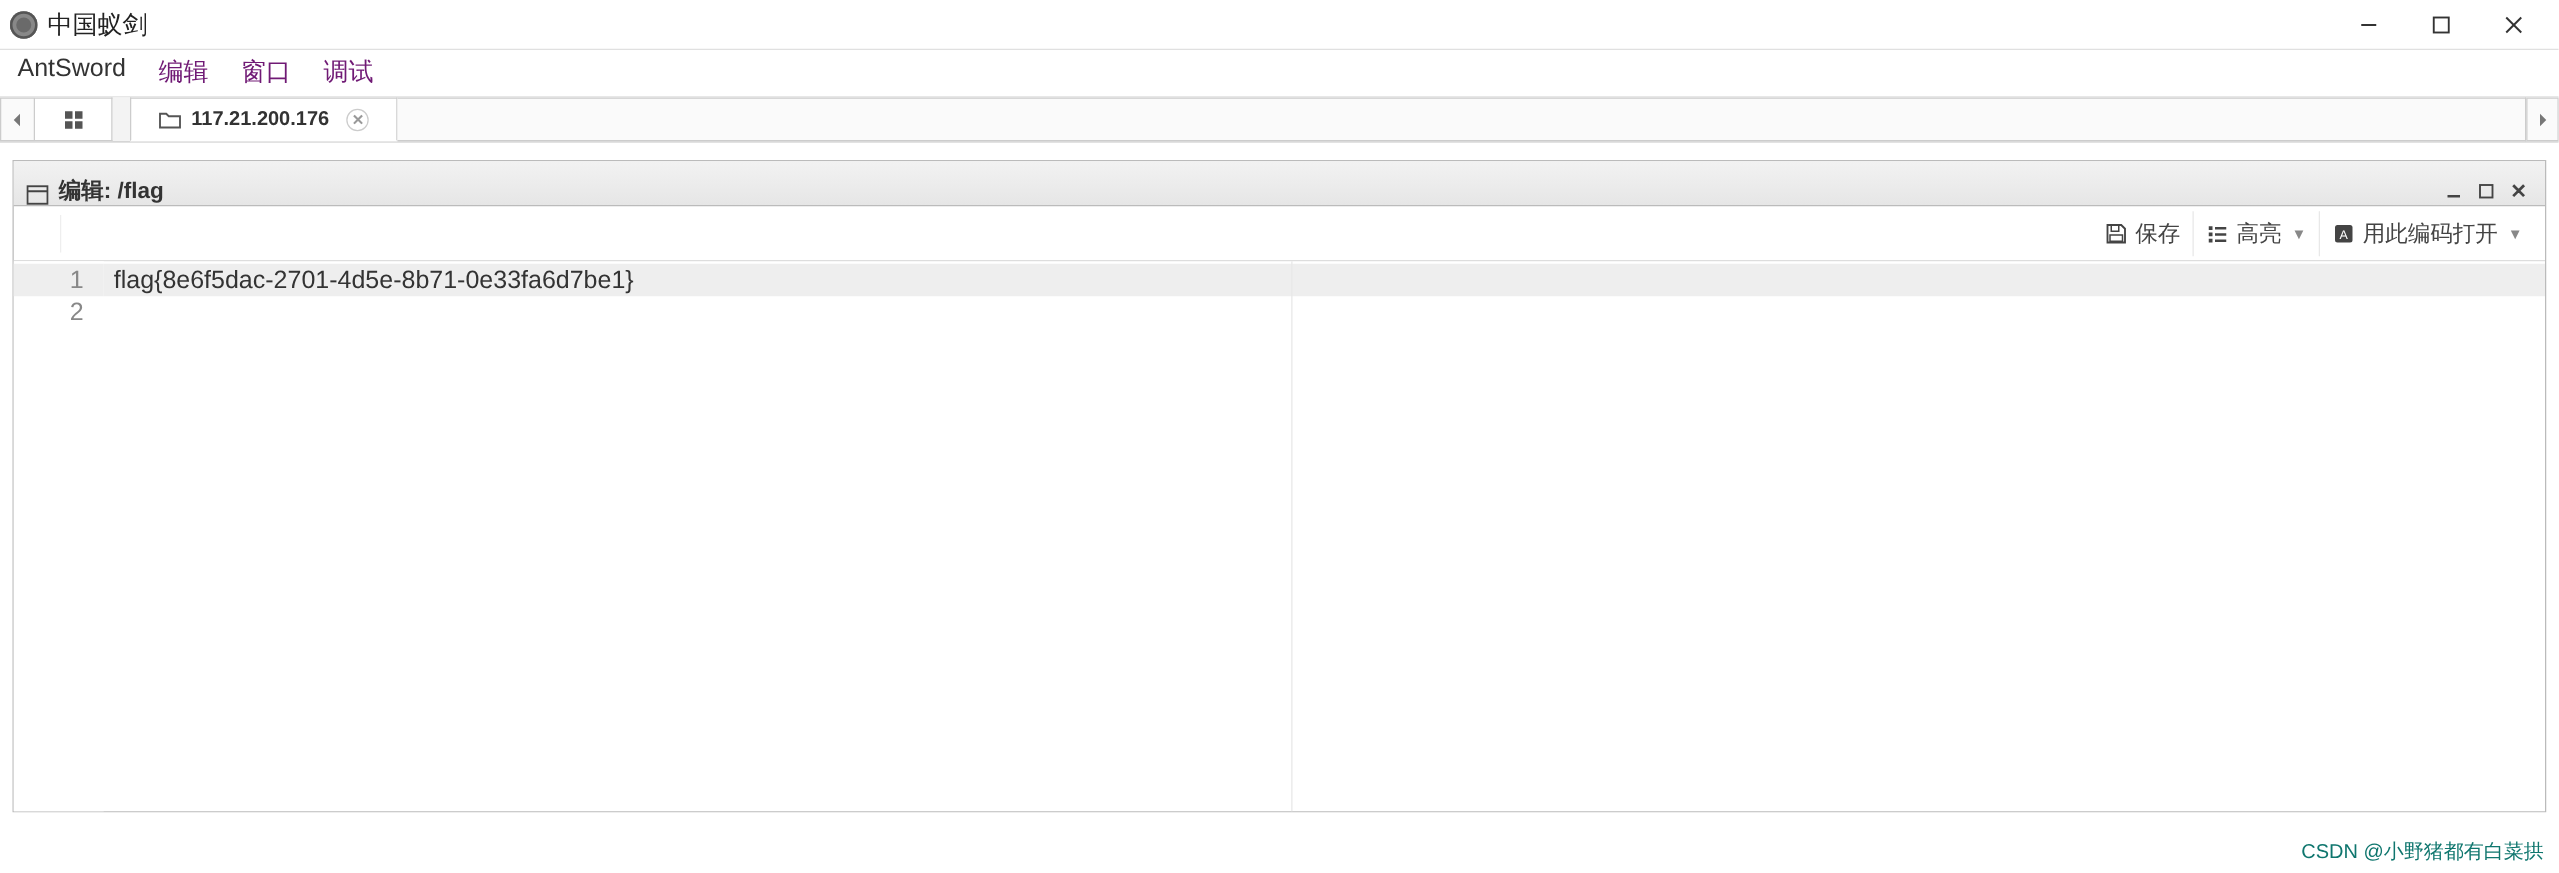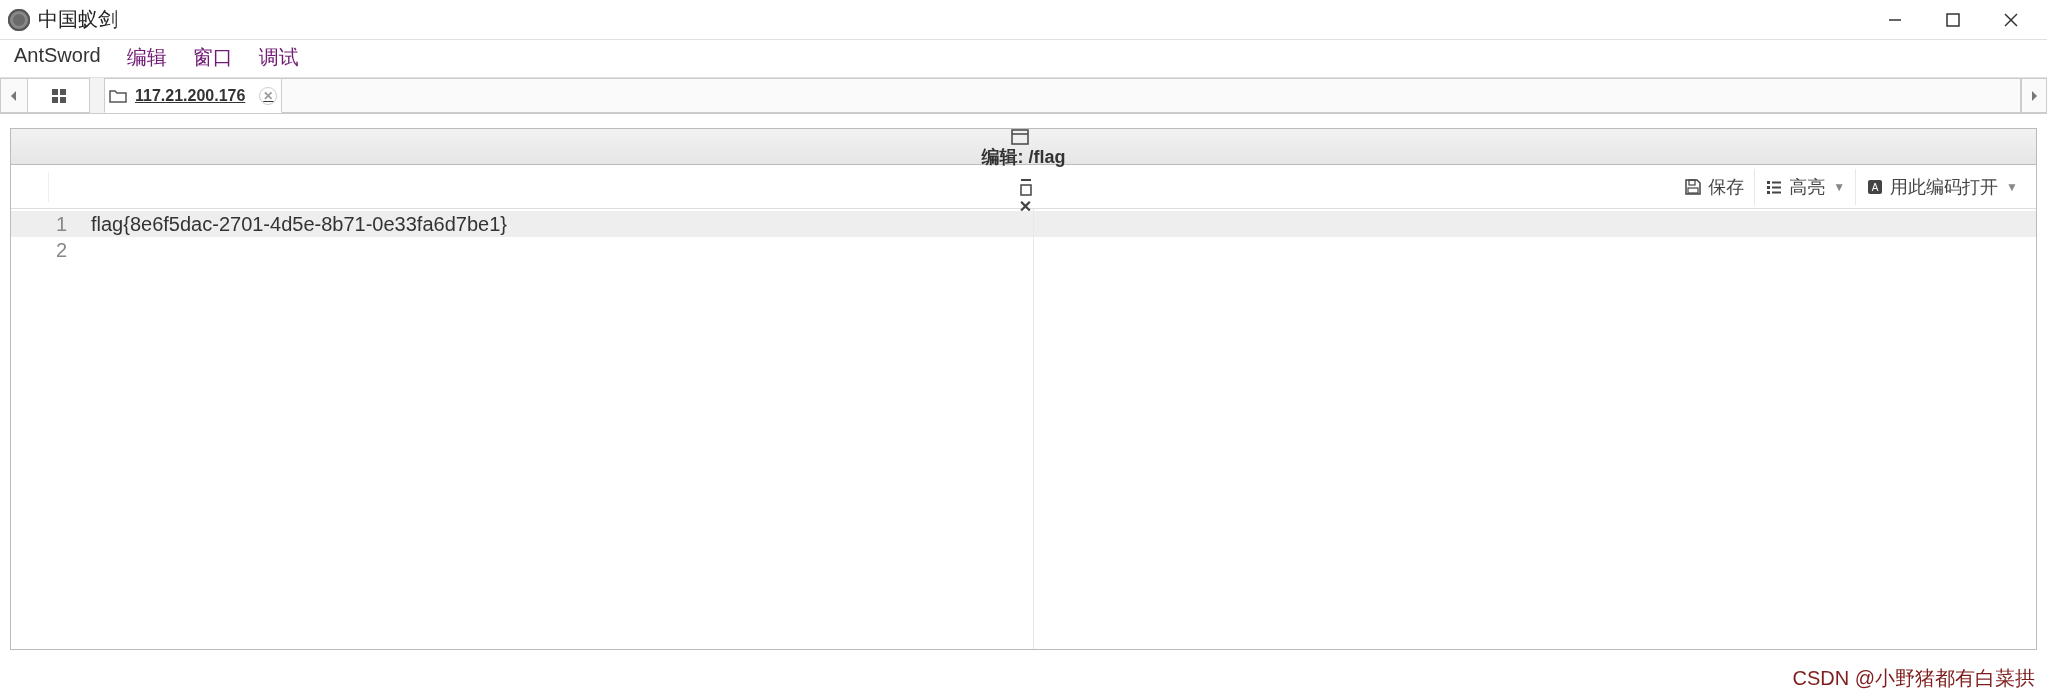--- a/index.html
+++ b/index.html
@@ -96,29 +96,28 @@
       justify-content: center;
       border: 1px solid #ccc;
       background: #fff;
       cursor: pointer;
       color: #555;
       border-left: none;
     }
     .tab-bar .tab {
       display: flex;
       align-items: center;
-      padding: 0 4px;
+      padding: 0 22px;
       border: 1px solid #ccc;
       background: #fff;
       gap: 8px;
       margin-left: 14px;
       font-weight: bold;
       color: #333;
       border-bottom: 1px solid #fff;
-      text-decoration: underline;
     }
     .tab-bar .tab .folder-icon {
       color: #666;
     }
     .tab-bar .tab .close-x {
       color: #999;
       border: 1px solid #ccc;
       border-radius: 50%;
       width: 18px;
       height: 18px;
@@ -149,23 +148,22 @@
     .panel {
       margin: 14px 10px 0 10px;
       border: 1px solid #bbb;
       background: #fff;
     }
     .panel-header {
       height: 36px;
       background: linear-gradient(#f2f2f2, #e6e6e6);
       border-bottom: 1px solid #bbb;
       display: flex;
-      align-items: center;
+      align-items: flex-end;
       padding: 0 10px;
-      flex-direction: column;
     }
     .panel-header .panel-icon {
       margin-right: 8px;
       color: #444;
     }
     .panel-header .panel-title {
       font-size: 18px;
       font-weight: bold;
       color: #333;
       flex: 1;
@@ -257,22 +255,22 @@
       left: 950px;
       top: 0;
       bottom: 0;
       width: 1px;
       background: #e8e8e8;
     }
     .watermark {
       position: fixed;
       bottom: 6px;
       right: 12px;
-      color: #7f1d1d;
-      font-size: 20px;
+      color: #0f766e;
+      font-size: 16px;
     }
     svg { display: block; }
   </style>
 </head>
 <body>
 
 <div class="title-bar">
   <div class="app-icon"></div>
   <div class="app-title">中国蚁剑</div>
   <div class="window-controls">

